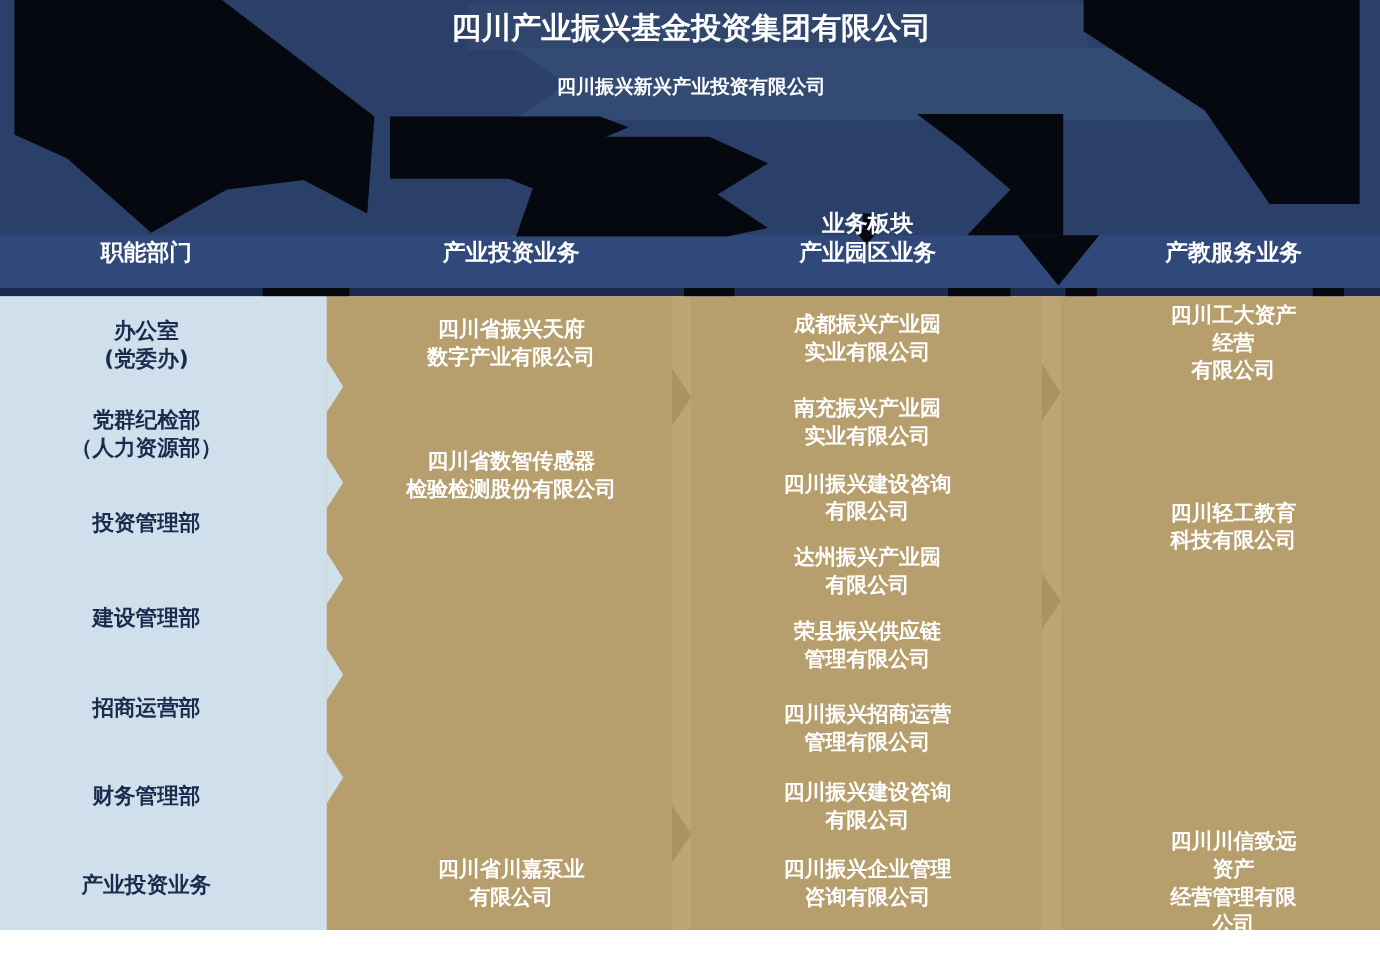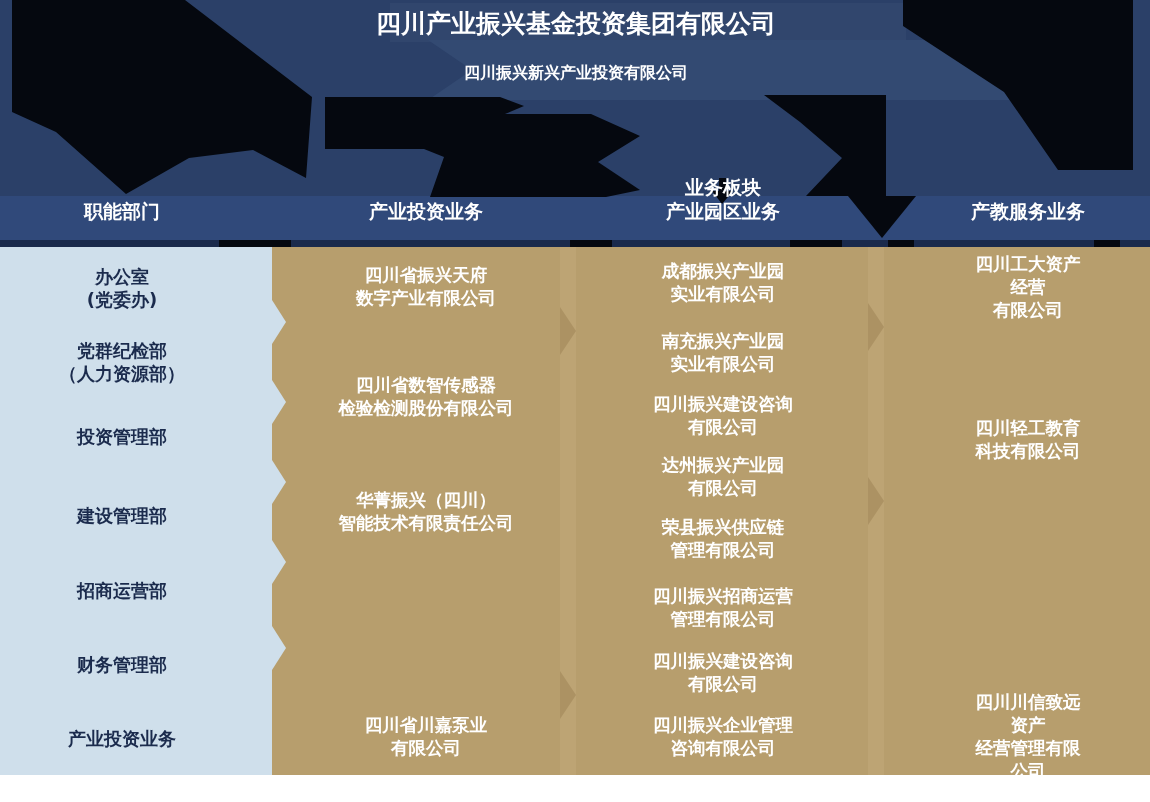--- a/index.html
+++ b/index.html
@@ -97,22 +97,20 @@
   <div class="dept" style="left:122px;top:436px">投资管理部</div>
   <div class="dept" style="left:122px;top:515px">建设管理部</div>
   <div class="dept" style="left:122px;top:590px">招商运营部</div>
   <div class="dept" style="left:122px;top:664px">财务管理部</div>
   <div class="dept" style="left:122px;top:738px">产业投资业务</div>
 
   <div class="co" style="left:426px;top:287px">四川省振兴天府
 数字产业有限公司</div>
   <div class="co" style="left:426px;top:397px">四川省数智传感器
 检验检测股份有限公司</div>
-  <div class="co" style="left:426px;top:512px">华菁振兴（四川）
-智能技术有限责任公司</div>
   <div class="co" style="left:426px;top:737px">四川省川嘉泵业
 有限公司</div>
 
   <div class="co" style="left:723px;top:283px">成都振兴产业园
 实业有限公司</div>
   <div class="co" style="left:723px;top:353px">南充振兴产业园
 实业有限公司</div>
   <div class="co" style="left:723px;top:416px">四川振兴建设咨询
 有限公司</div>
   <div class="co" style="left:723px;top:477px">达州振兴产业园

